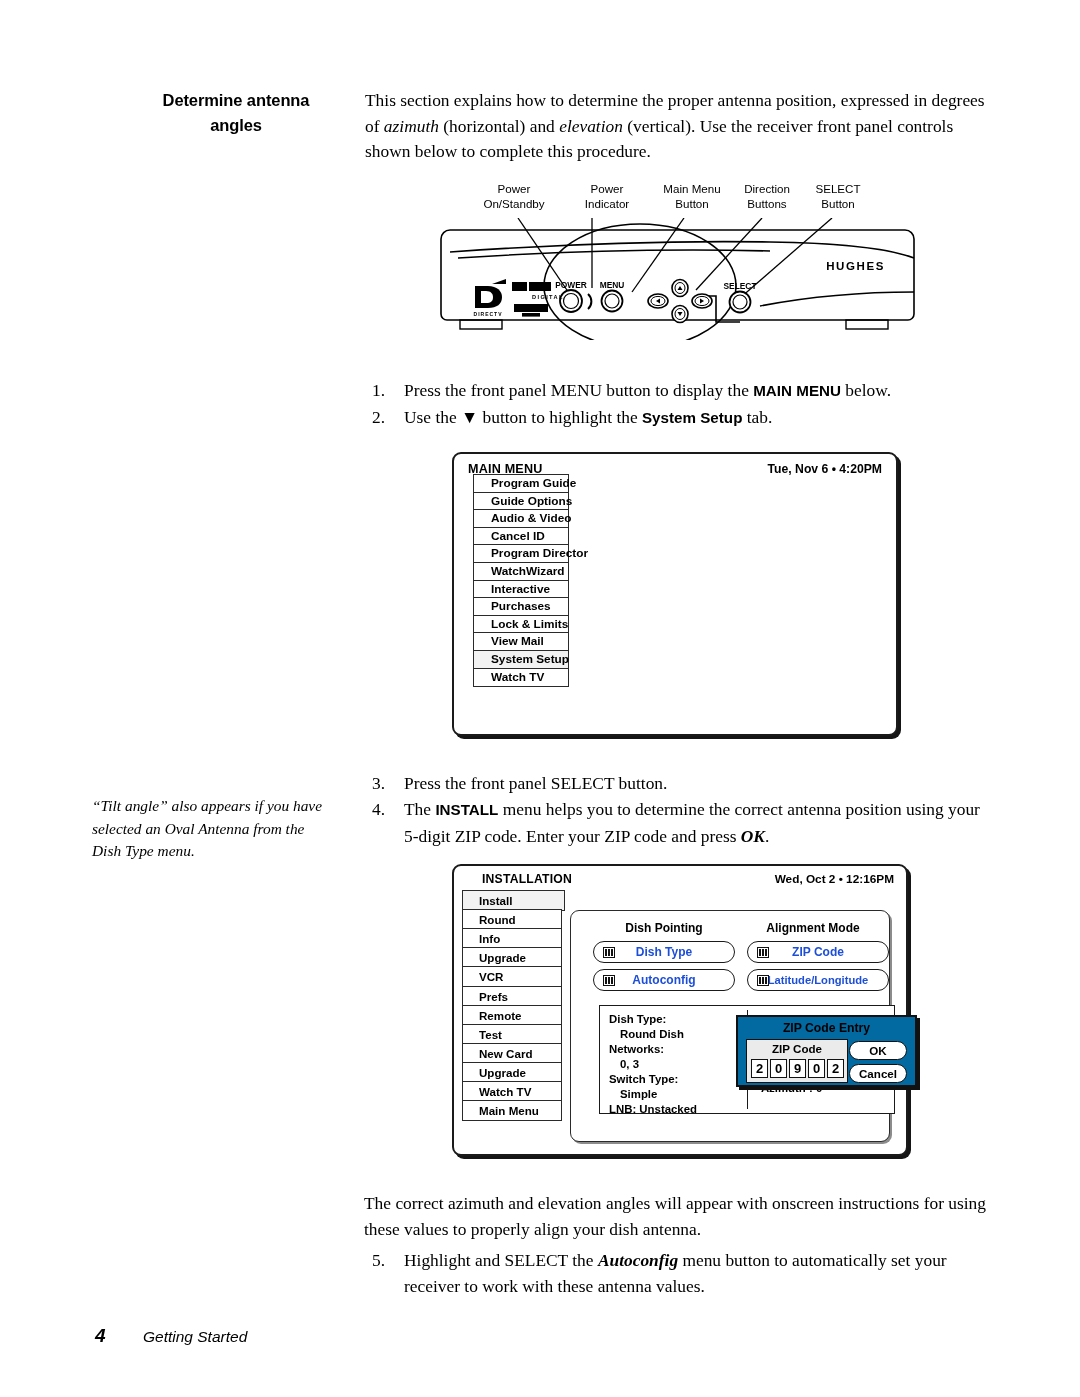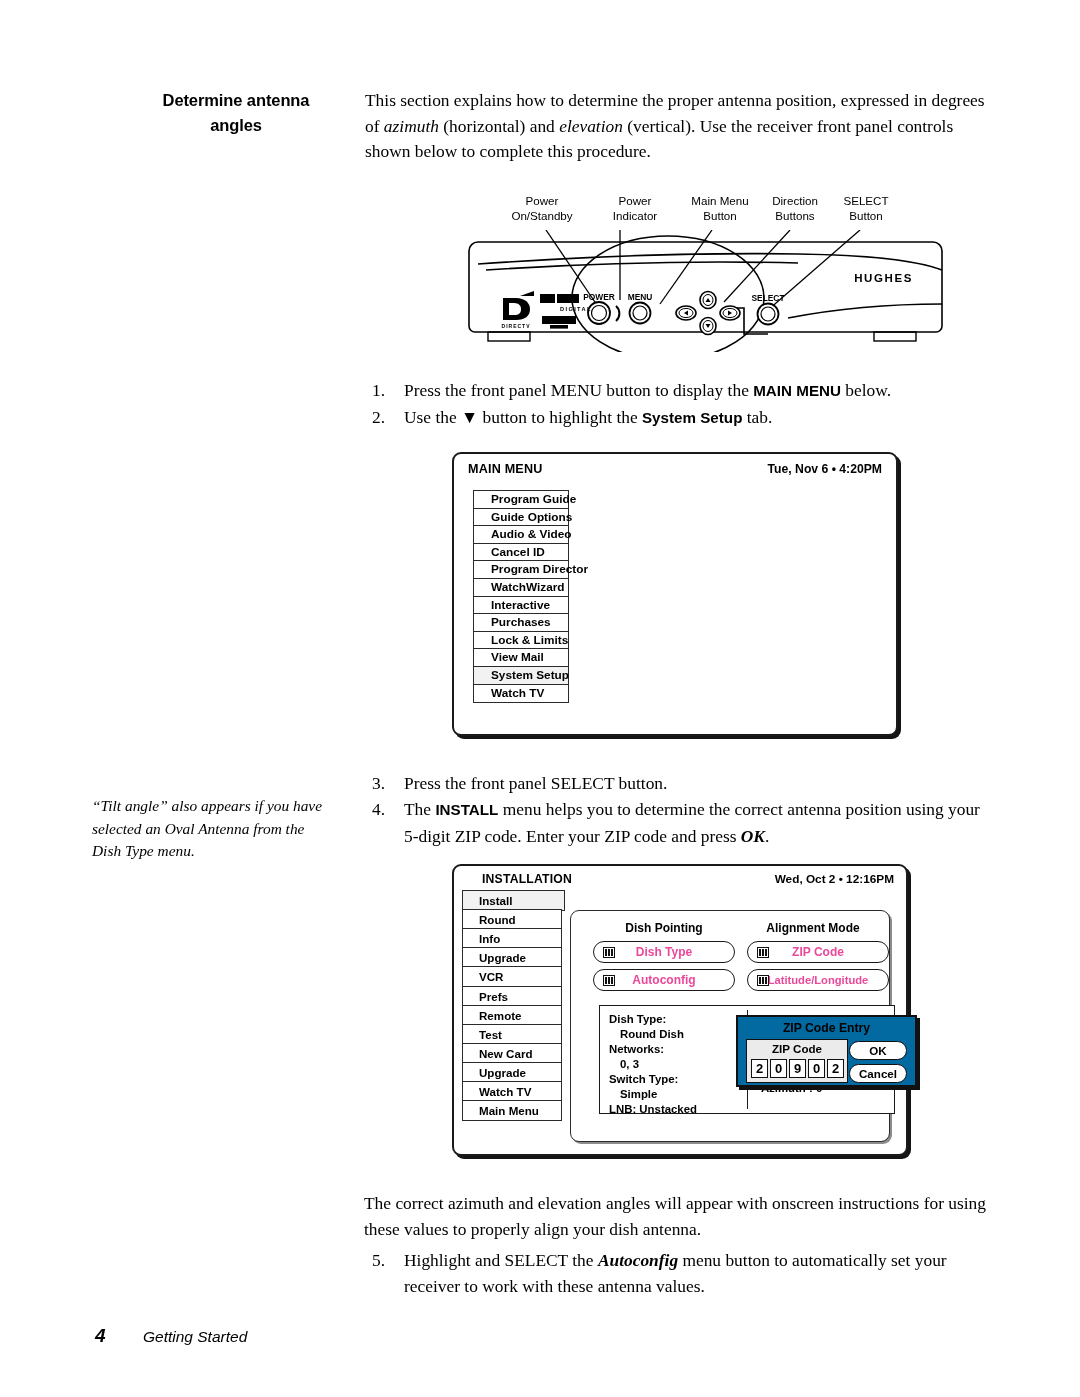--- a/index.html
+++ b/index.html
@@ -56,21 +56,21 @@
     font-family:"Liberation Sans", sans-serif;
     font-weight:bold; font-style:italic; font-size:19px;
     display:inline-block; width:48px;
   }
   .footer .ftext {
     font-family:"Liberation Sans", sans-serif;
     font-style:italic; font-size:15.5px;
   }
 
   
-  .receiver-fig { position:absolute; left:440px; top:192px; width:490px; height:160px;margin-left:28px; }
+  .receiver-fig { position:absolute; left:440px; top:180px; width:490px; height:160px; }
   .callouts { position:absolute; left:0; top:0; width:490px; height:38px;
               font-family:"Liberation Sans", sans-serif; font-size:11.6px; line-height:14.5px;
               color:#000; }
   .callout { position:absolute; text-align:center; white-space:nowrap; }
   .c1 { left:22px;  top:2px; width:104px; }
   .c2 { left:124px; top:2px; width:86px; }
   .c3 { left:204px; top:2px; width:96px; }
   .c4 { left:288px; top:2px; width:78px; }
   .c5 { left:360px; top:2px; width:76px; }
 
@@ -106,21 +106,21 @@
     width:26px; height:140%;
     border-left:1.4px solid #2a2a2a;
     transform:rotate(20deg); transform-origin:top left;
   }
   .tab.sel { background:#f2f2f2; }
 
   
   #main-menu-osd { left:452px; top:452px; width:446px; height:284px; }
   #main-menu-osd .osd-title { left:14px; top:8px; font-size:12.6px; letter-spacing:0.2px; }
   #main-menu-osd .osd-clock { right:14px; top:8px; font-size:12.2px; }
-  #main-menu-osd .tabcol { position:absolute; left:12px; top:36px; width:103px;padding-left:7px; }
+  #main-menu-osd .tabcol { position:absolute; left:12px; top:20px; width:103px;padding-left:7px; }
   #main-menu-osd .tab {
     height:19px; line-height:17px; font-size:11.8px;
     padding-left:17px; margin-top:-1.4px;
   }
   #main-menu-osd .tab:first-child { margin-top:0; }
 
   
   #install-osd { left:452px; top:864px; width:456px; height:292px; }
   #install-osd .osd-title { left:28px; top:6px; font-size:12.2px; letter-spacing:0.2px; }
   #install-osd .osd-clock { right:12px; top:6px; font-size:11.8px; }
@@ -138,21 +138,21 @@
     position:absolute; left:116px; top:44px; width:320px; height:232px;
     border:1.6px solid #2a2a2a; border-radius:9px; background:#fff;
     box-shadow:2px 2px 0 #8c8c8c;
   }
   .col-head {
     position:absolute; font-weight:bold; font-size:12px; text-align:center; color:#000;
   }
   .pill {
     position:absolute; border:1.5px solid #1a1a1a; border-radius:14px;
     background:#fff; height:22px; line-height:20px;
-    font-weight:bold; font-size:12px; text-align:center; color:#ec4899;
+    font-weight:bold; font-size:12px; text-align:center; color:#1d4ed8;
   }
   .pill .bars {
     position:absolute; left:9px; top:5px; width:12px; height:11px;
     border:1.3px solid #111; background:#fff;
   }
   .pill .bars::before {
     content:""; position:absolute; left:1px; top:1px; width:8px; height:7px;
     background:
       linear-gradient(90deg,#111 0 1.6px, transparent 1.6px 3.2px,
                       #111 3.2px 4.8px, transparent 4.8px 6.4px,

